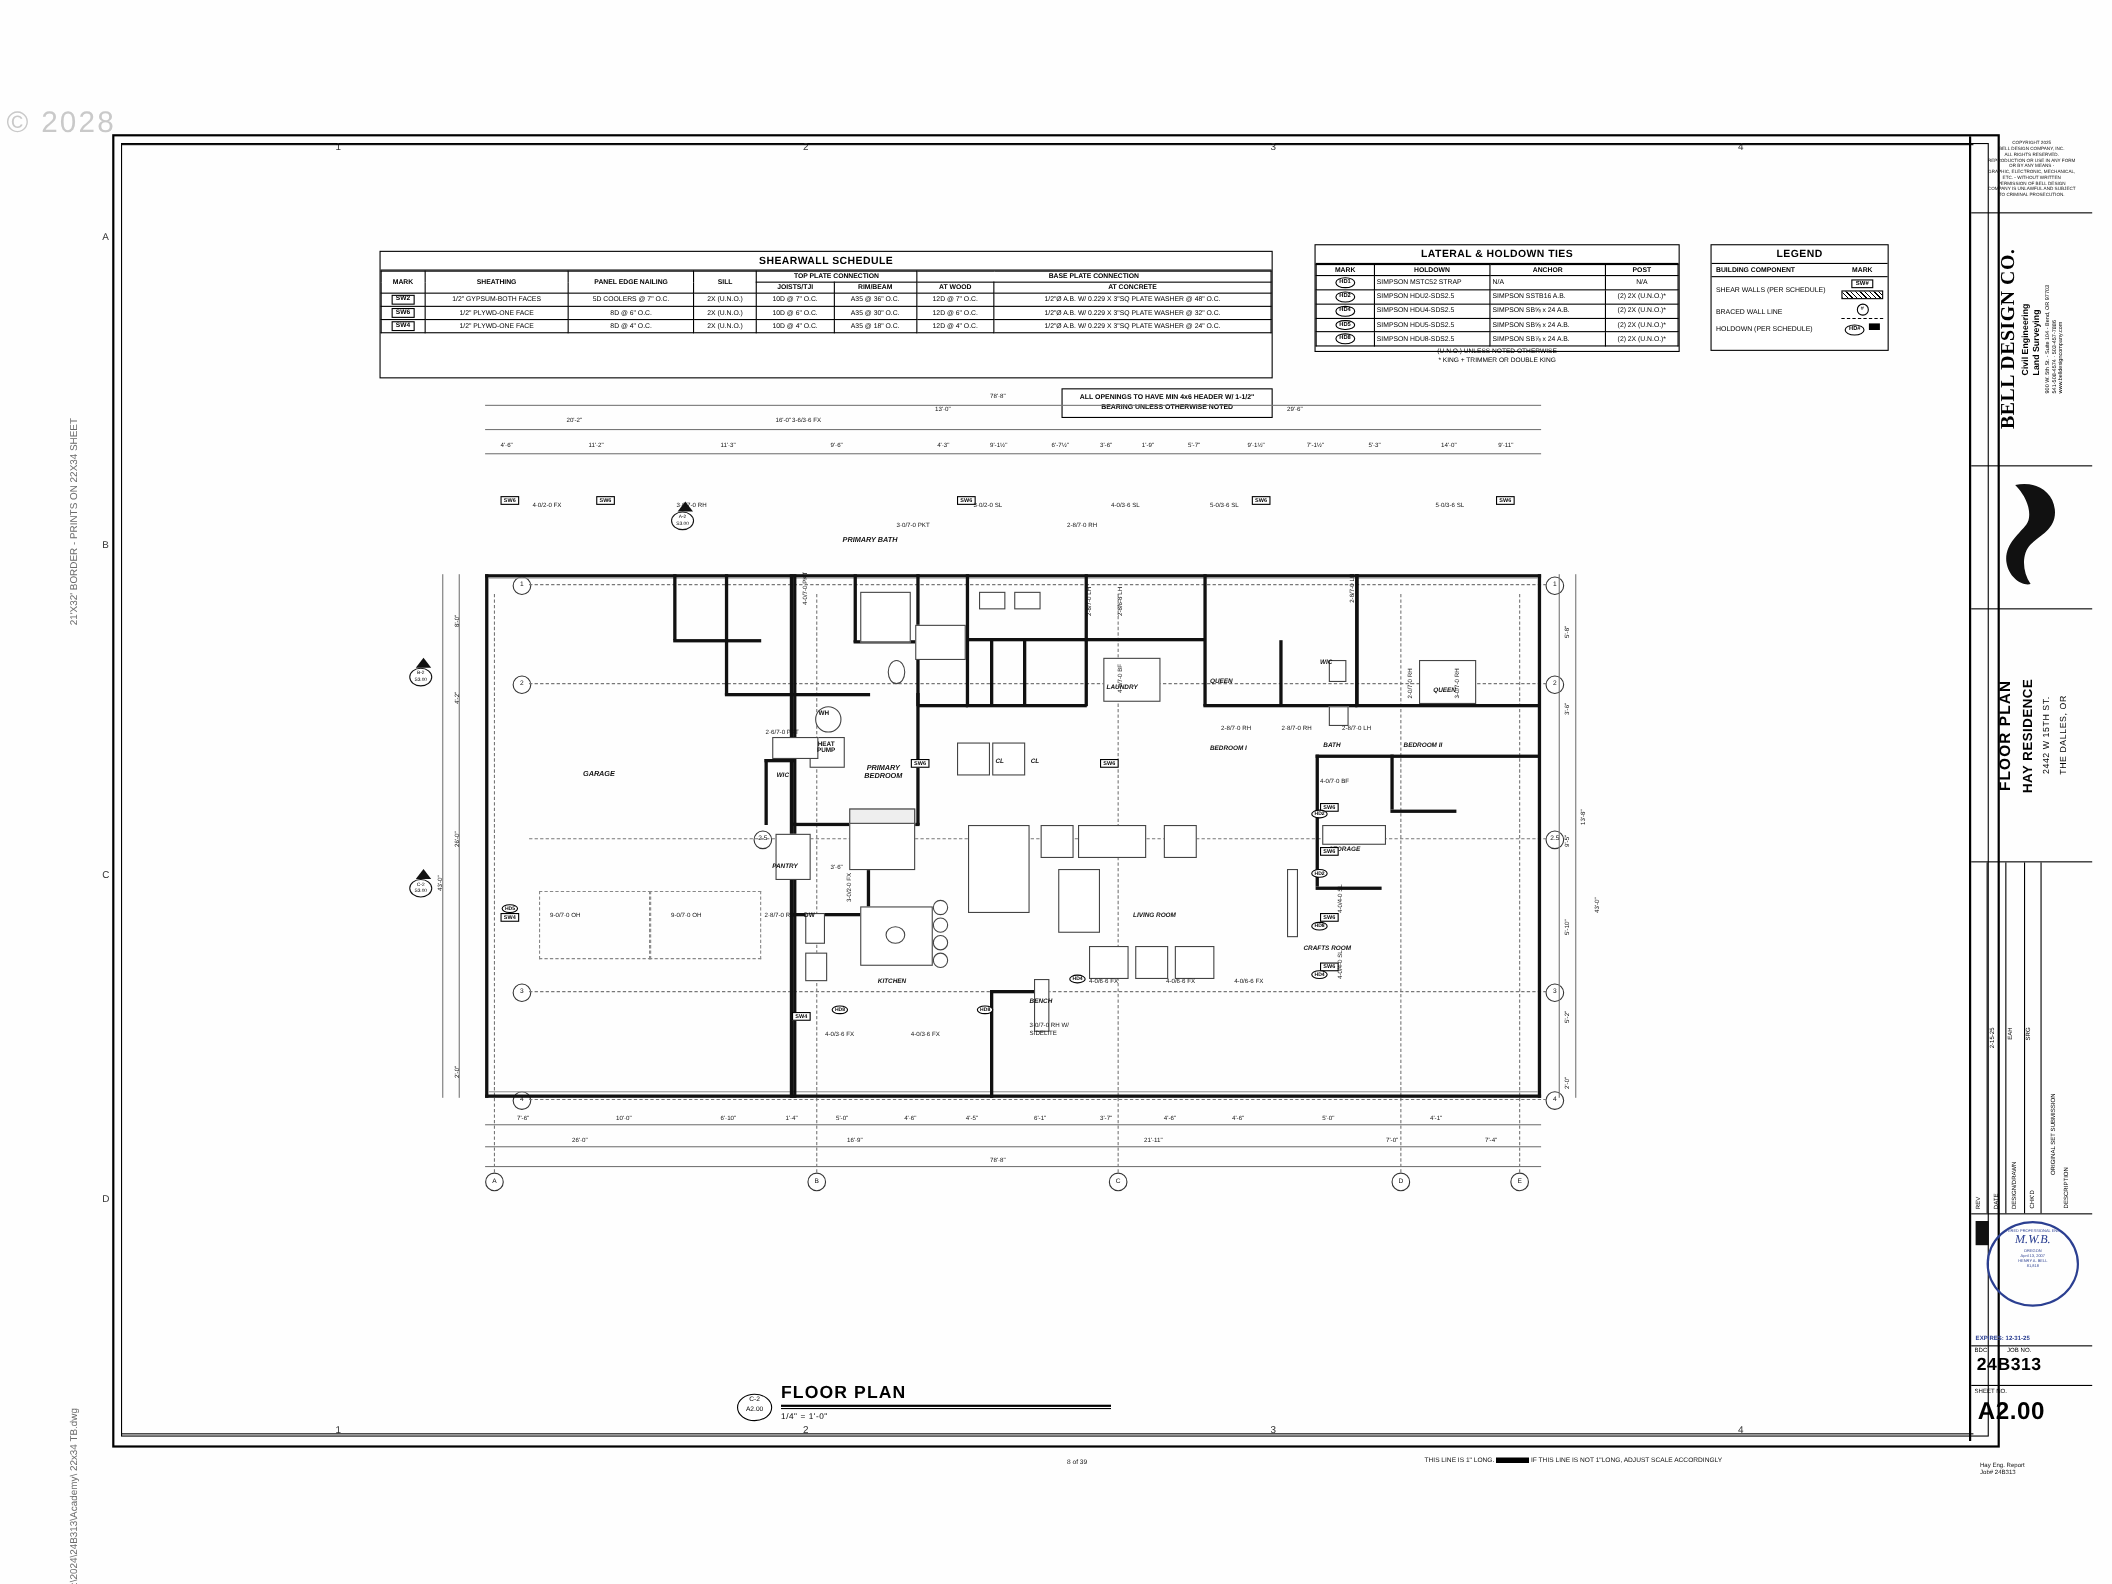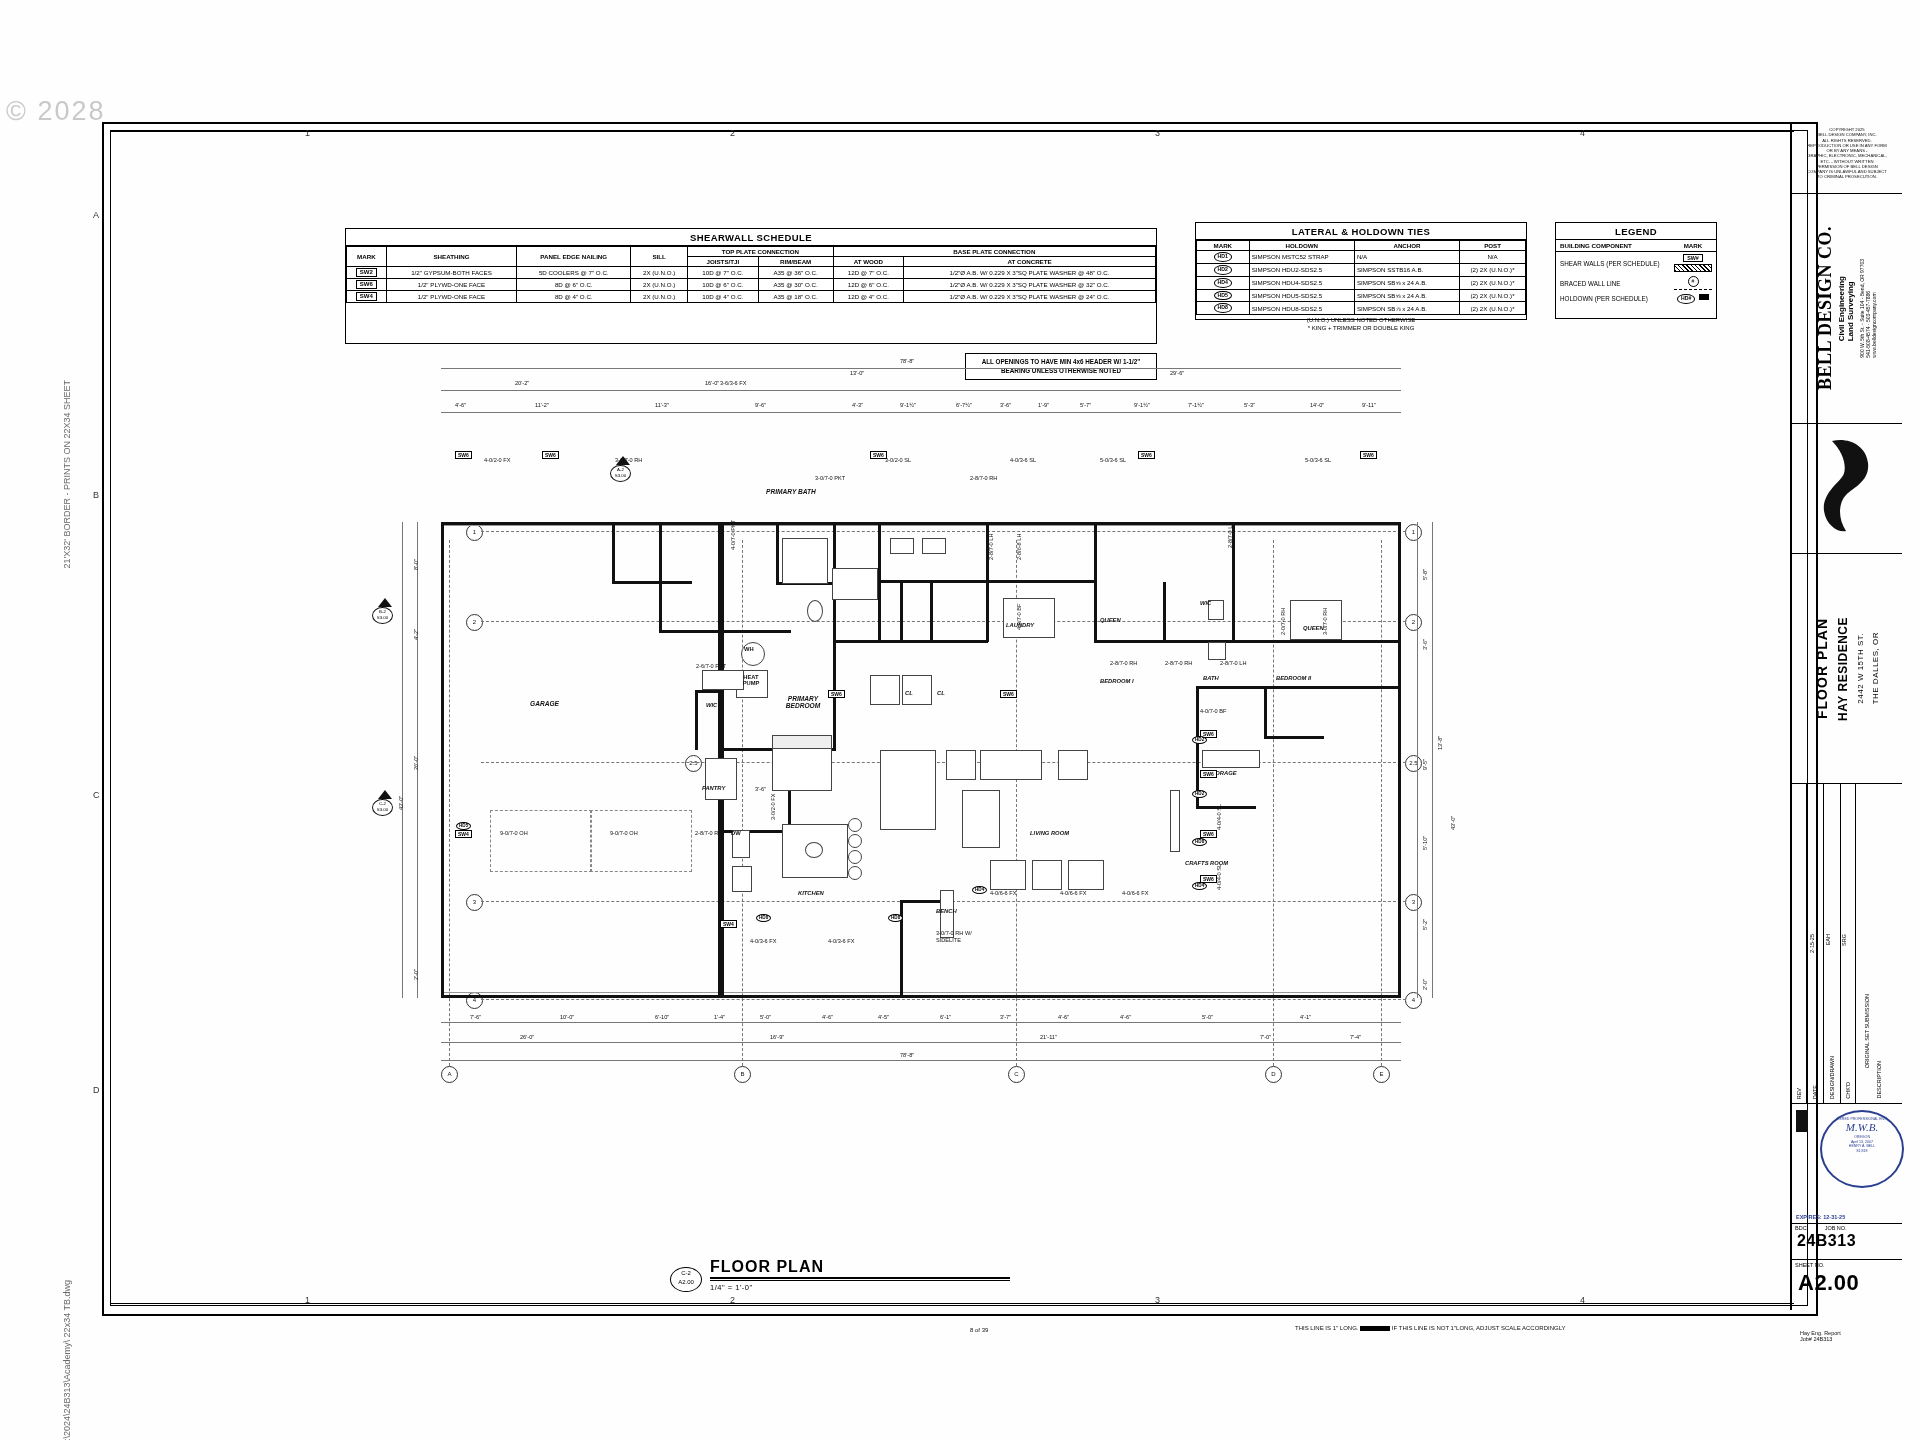--- a/index.html
+++ b/index.html
@@ -294,21 +294,21 @@
         <span class="vert" style="position:absolute;left:2px;top:150px;font-size:5.5px;"></span>
         <span class="vert" style="position:absolute;left:17px;top:150px;font-size:5.5px;">2-15-25</span>
         <span class="vert" style="position:absolute;left:33px;top:150px;font-size:5.5px;">EAH</span>
         <span class="vert" style="position:absolute;left:49px;top:150px;font-size:5.5px;">SRG</span>
         <span class="vert" style="position:absolute;left:72px;top:210px;font-size:5.5px;">ORIGINAL SET SUBMISSION</span>
       </div>
     </div>
     <div class="tb-sec" style="top:980px;height:120px;">
       <div style="position:relative;height:100%;">
         <div style="position:absolute;left:4px;top:6px;width:12px;height:22px;background:#111;"></div>
-        <div class="stamp" style="position:absolute;left:28px;top:6px;">
+        <div class="stamp" style="position:absolute;left:14px;top:6px;">
           <div style="font-size:3.6px;">REGISTERED PROFESSIONAL ENGINEER</div>
           <div class="sig">M.W.B.</div>
           <div style="font-size:3.6px;">OREGON</div>
           <div style="font-size:3.6px;">April 13, 2007</div>
           <div style="font-size:3.6px;">HENRY A. BELL</div>
           <div style="font-size:3.6px;">81,818</div>
         </div>
         <div style="position:absolute;left:4px;bottom:3px;font-size:5.5px;color:#2b3f91;font-weight:bold;">
           <span>EXPIRES:</span>
           <span>12-31-25</span>

